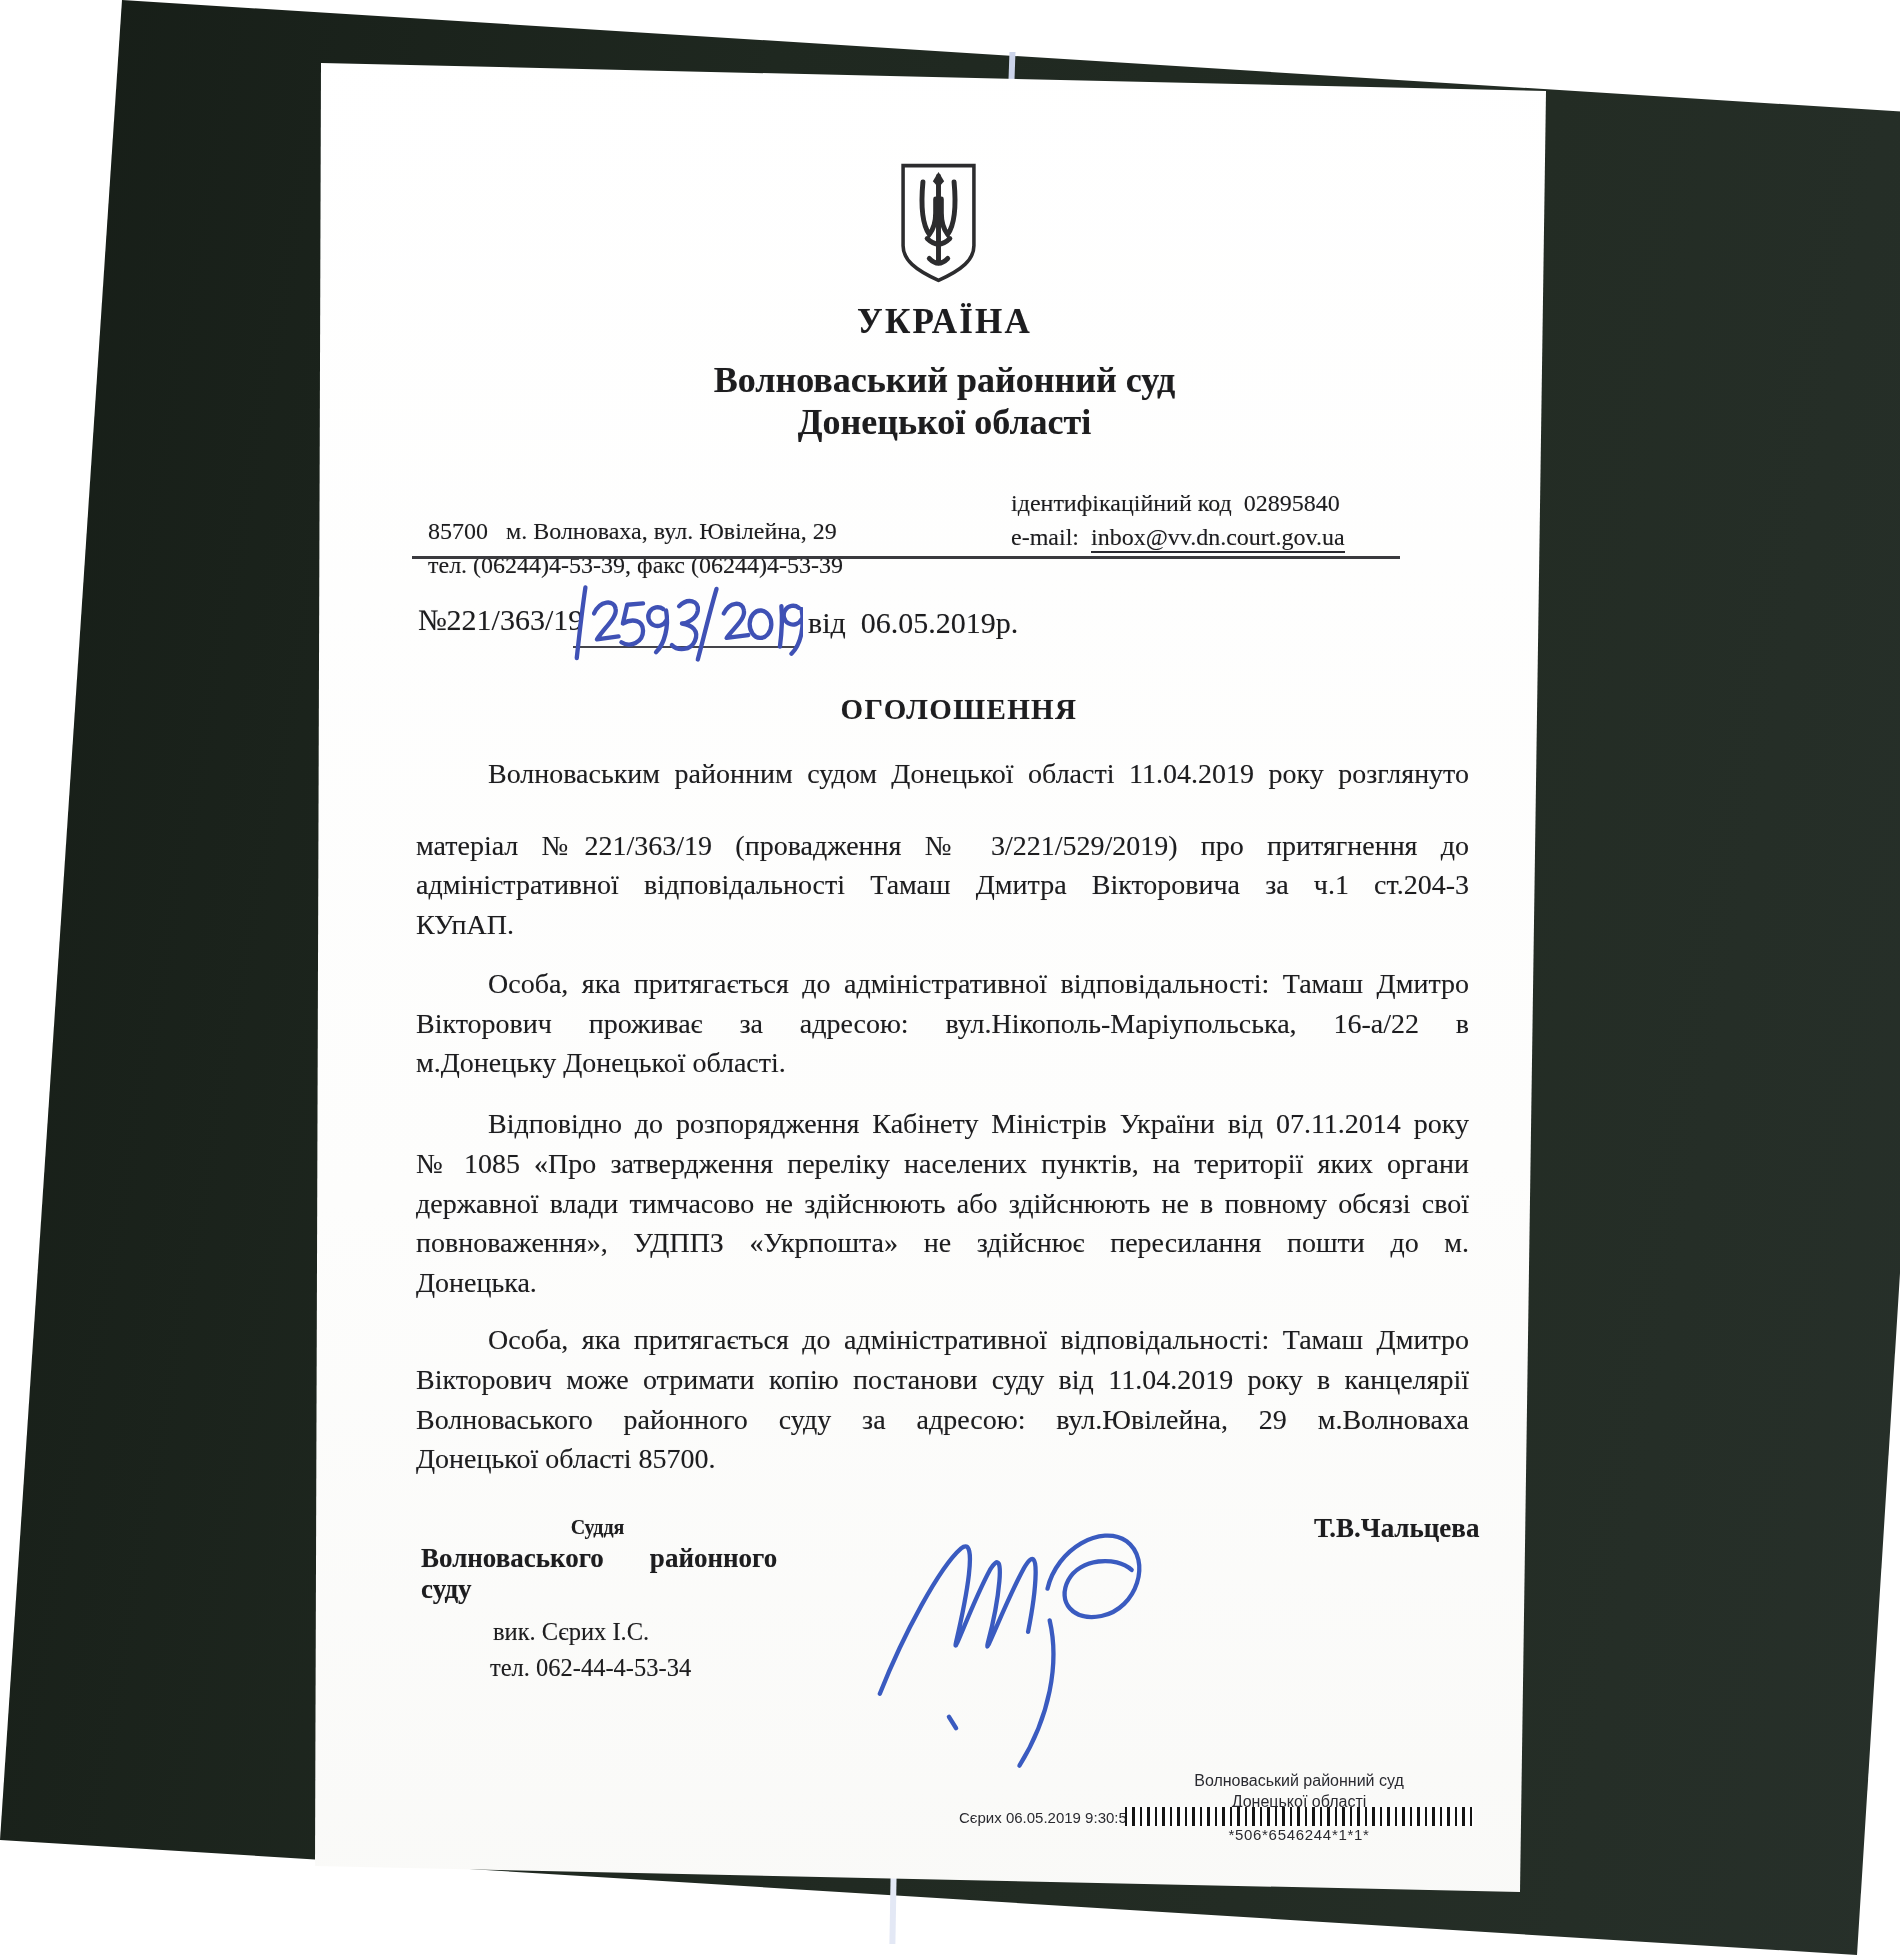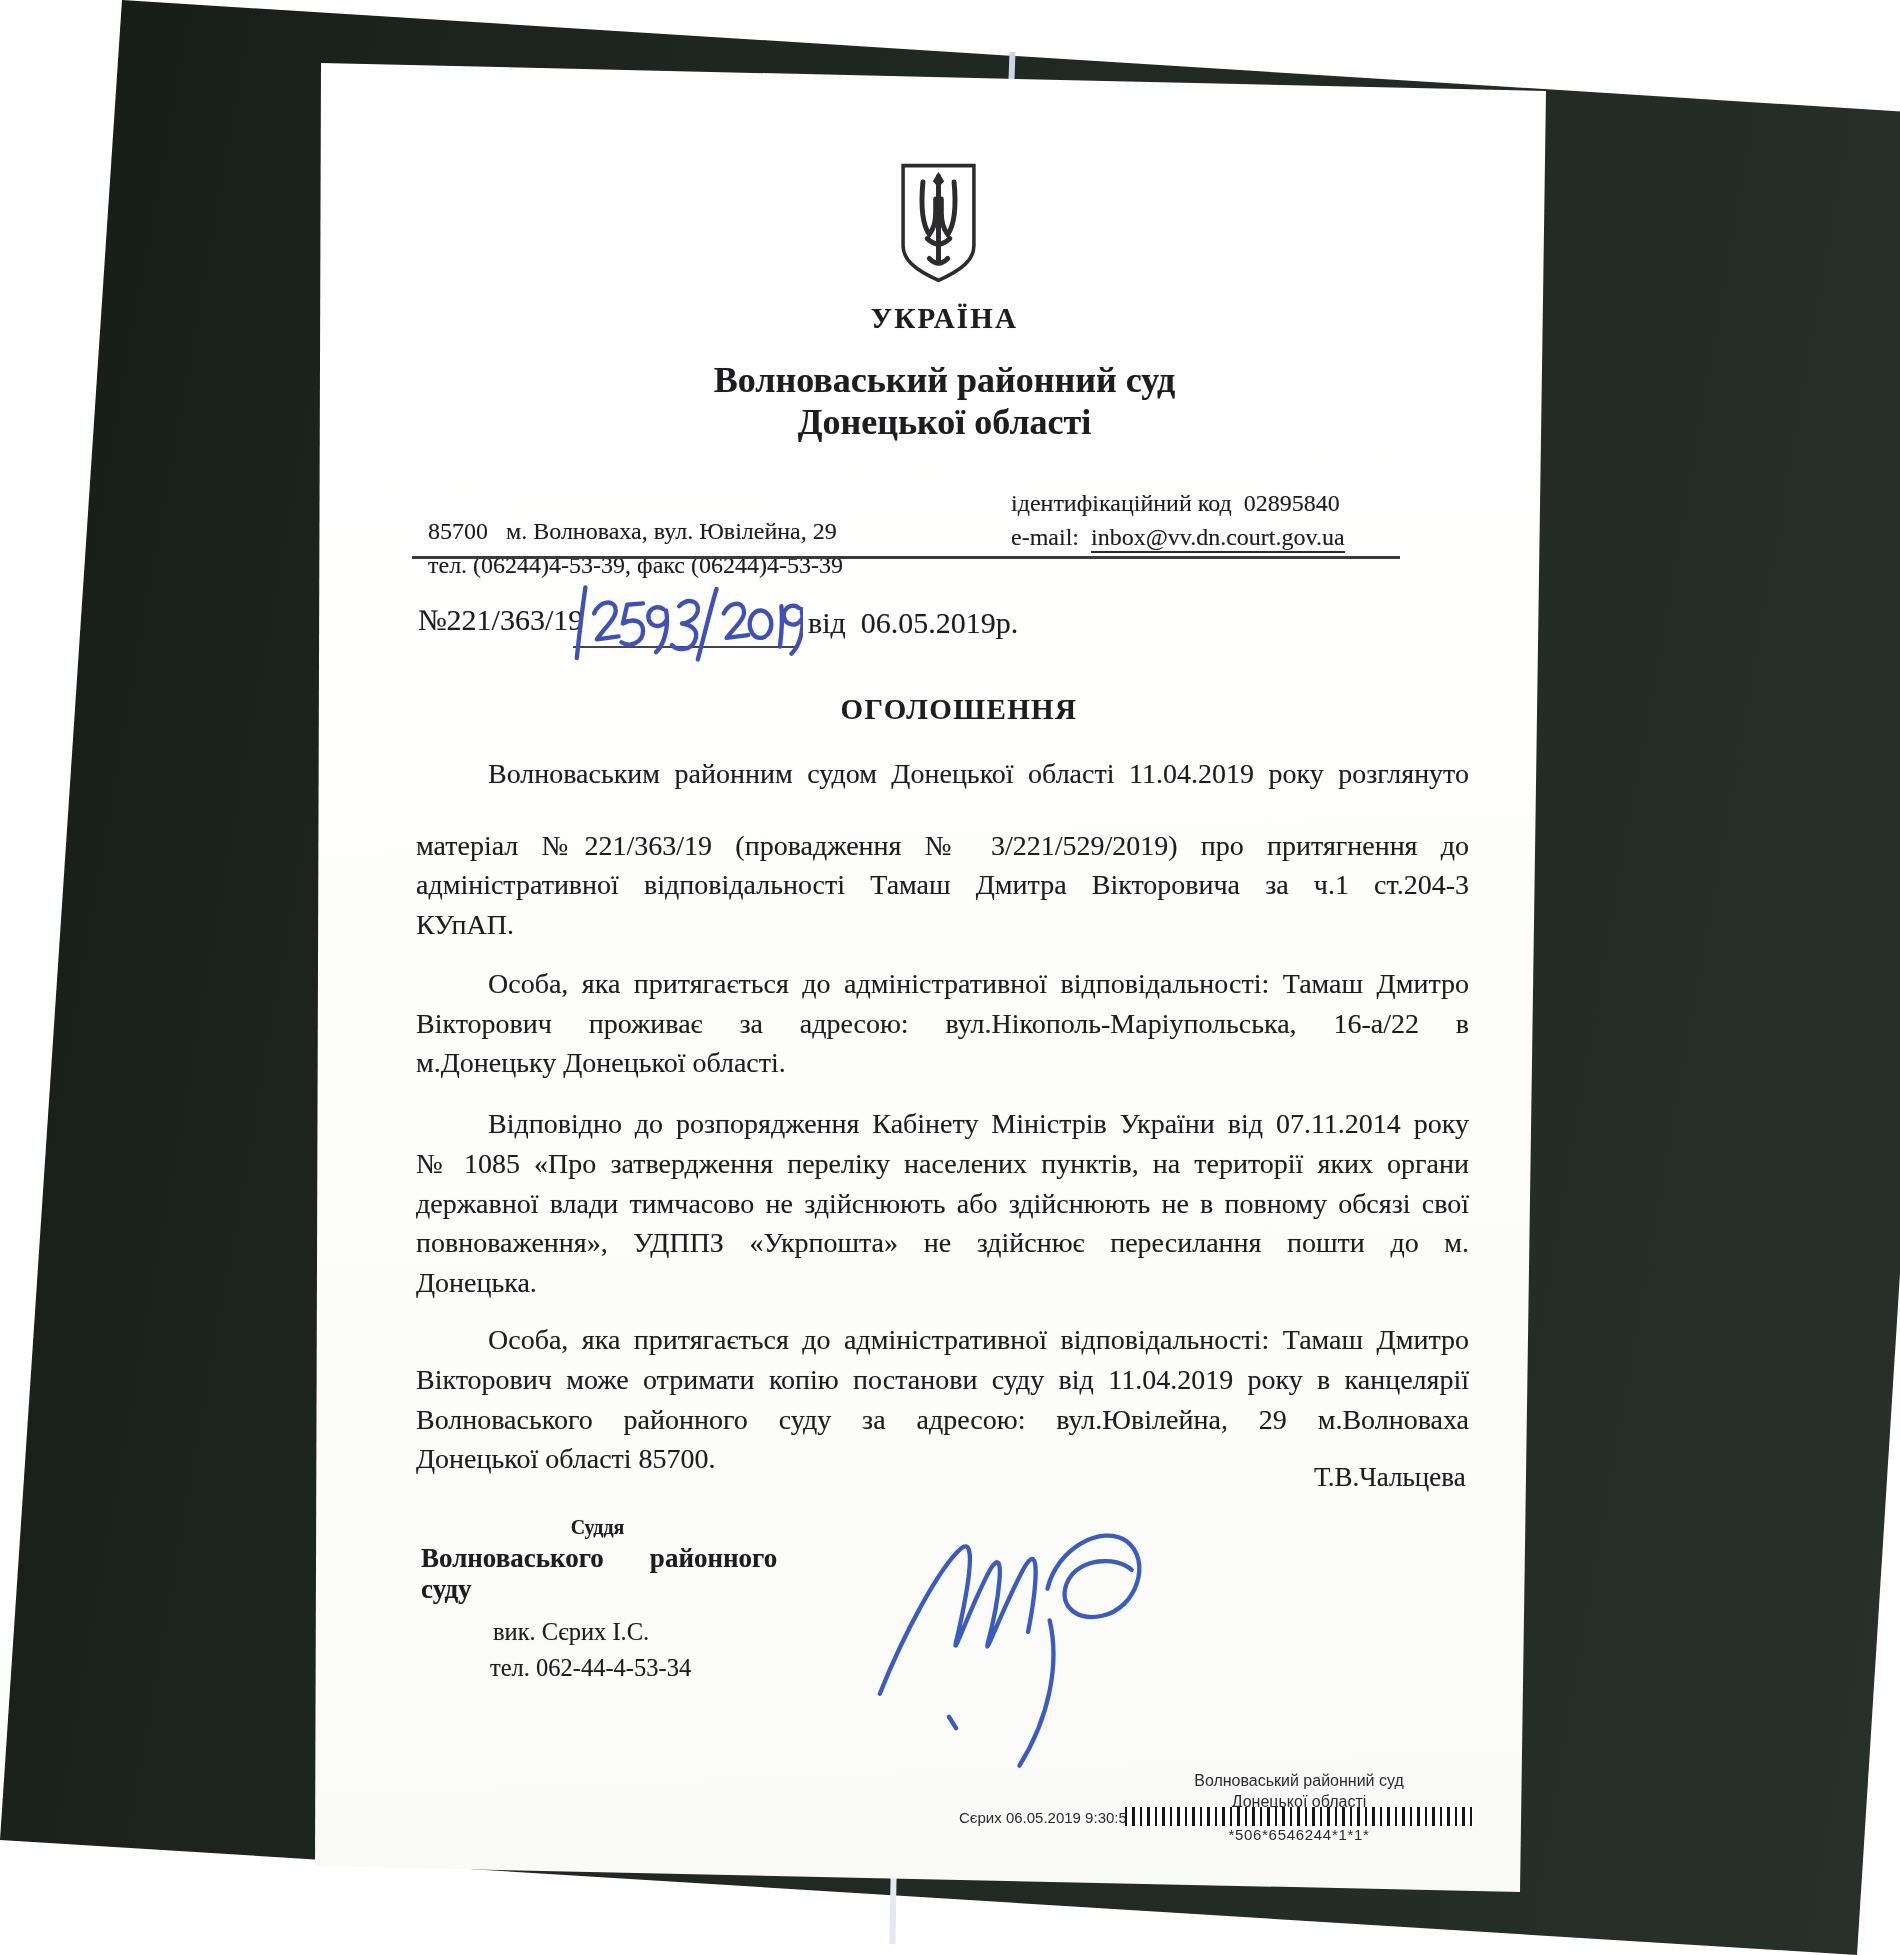--- a/index.html
+++ b/index.html
@@ -21,42 +21,42 @@
   
   .paper{
     position:absolute;inset:0;
     background:linear-gradient(178deg,#ffffff 0%,#fdfdfc 60%,#f9f9f7 100%);
     clip-path:polygon(321px 63px, 1546px 91px, 1520px 1892px, 315px 1866px);
   }
   .abs{position:absolute;}
   .keep-sp{white-space:pre-wrap;}
   .center{text-align:center;}
   .scan-text{text-shadow:0 0 0.7px rgba(20,20,25,.35);}
-  .country{left:416px;top:302px;width:1057px;font-size:29px;font-weight:bold;letter-spacing:2.2px;}
+  .country{left:416px;top:302px;width:1057px;font-size:35px;font-weight:bold;letter-spacing:2.2px;}
   .court1{left:416px;top:359px;width:1057px;font-size:36px;font-weight:bold;}
   .court2{left:416px;top:401px;width:1057px;font-size:36px;font-weight:bold;}
   .addr{font-size:24px;line-height:34px;}
   .addr-left{left:428px;top:486px;width:490px;margin-top:28px;}
   .addr-right{left:1011px;top:486px;width:446px;}
   .email-underline{border-bottom:2.2px solid #2a2a30;padding-bottom:1.4px;}
   .rule{left:412px;top:556px;width:988px;height:2.9px;background:#3a3a3e;}
   .refline{left:418px;top:603px;font-size:30px;text-align:center;}
   .ref-date{left:808px;top:606px;font-size:30px;}
   .hand-underline{left:573px;top:646px;width:225px;height:2.2px;background:#44444a;}
   .handwriting{left:571px;top:583px;width:232px;height:81px;}
   .title{left:416px;top:693px;width:1057px;font-size:29px;font-weight:bold;letter-spacing:1.4px;text-indent:29px;}
   .para-line{
     left:416px;width:1053px;font-size:28px;line-height:40px;
     text-align:justify;text-align-last:justify;
   }
   .para-line.lastline{text-align-last:left;}
   .para-line.indent{text-indent:72px;}
   .sig-label1{left:504px;top:1516px;width:187px;font-size:20px;font-weight:bold;text-align:center;}
   .sig-label2{left:421px;top:1543px;width:374px;font-size:27px;font-weight:bold;word-spacing:8.6px;}
-  .judge-name{left:1314px;top:1462px;font-size:27px;font-weight:normal;}
+  .judge-name{left:1314px;top:1513px;font-size:27px;font-weight:bold;}
   .executor{left:493px;top:1618px;font-size:24.5px;}
   .executor-phone{left:490px;top:1654px;font-size:24.5px;}
   .signature-svg{left:864px;top:1479px;width:331px;height:292px;}
   .stamp{font-family:"Liberation Sans", sans-serif;color:#2a2a30;}
   .stamp-line1{left:1119px;top:1772px;width:360px;font-size:16px;text-align:center;}
   .stamp-line2{left:1119px;top:1793px;width:360px;font-size:16px;text-align:center;}
   .stamp-reg{left:959px;top:1809px;font-size:15px;}
   .barcode{
     left:1125px;top:1807px;width:349px;height:18.7px;
     background:repeating-linear-gradient(90deg,

